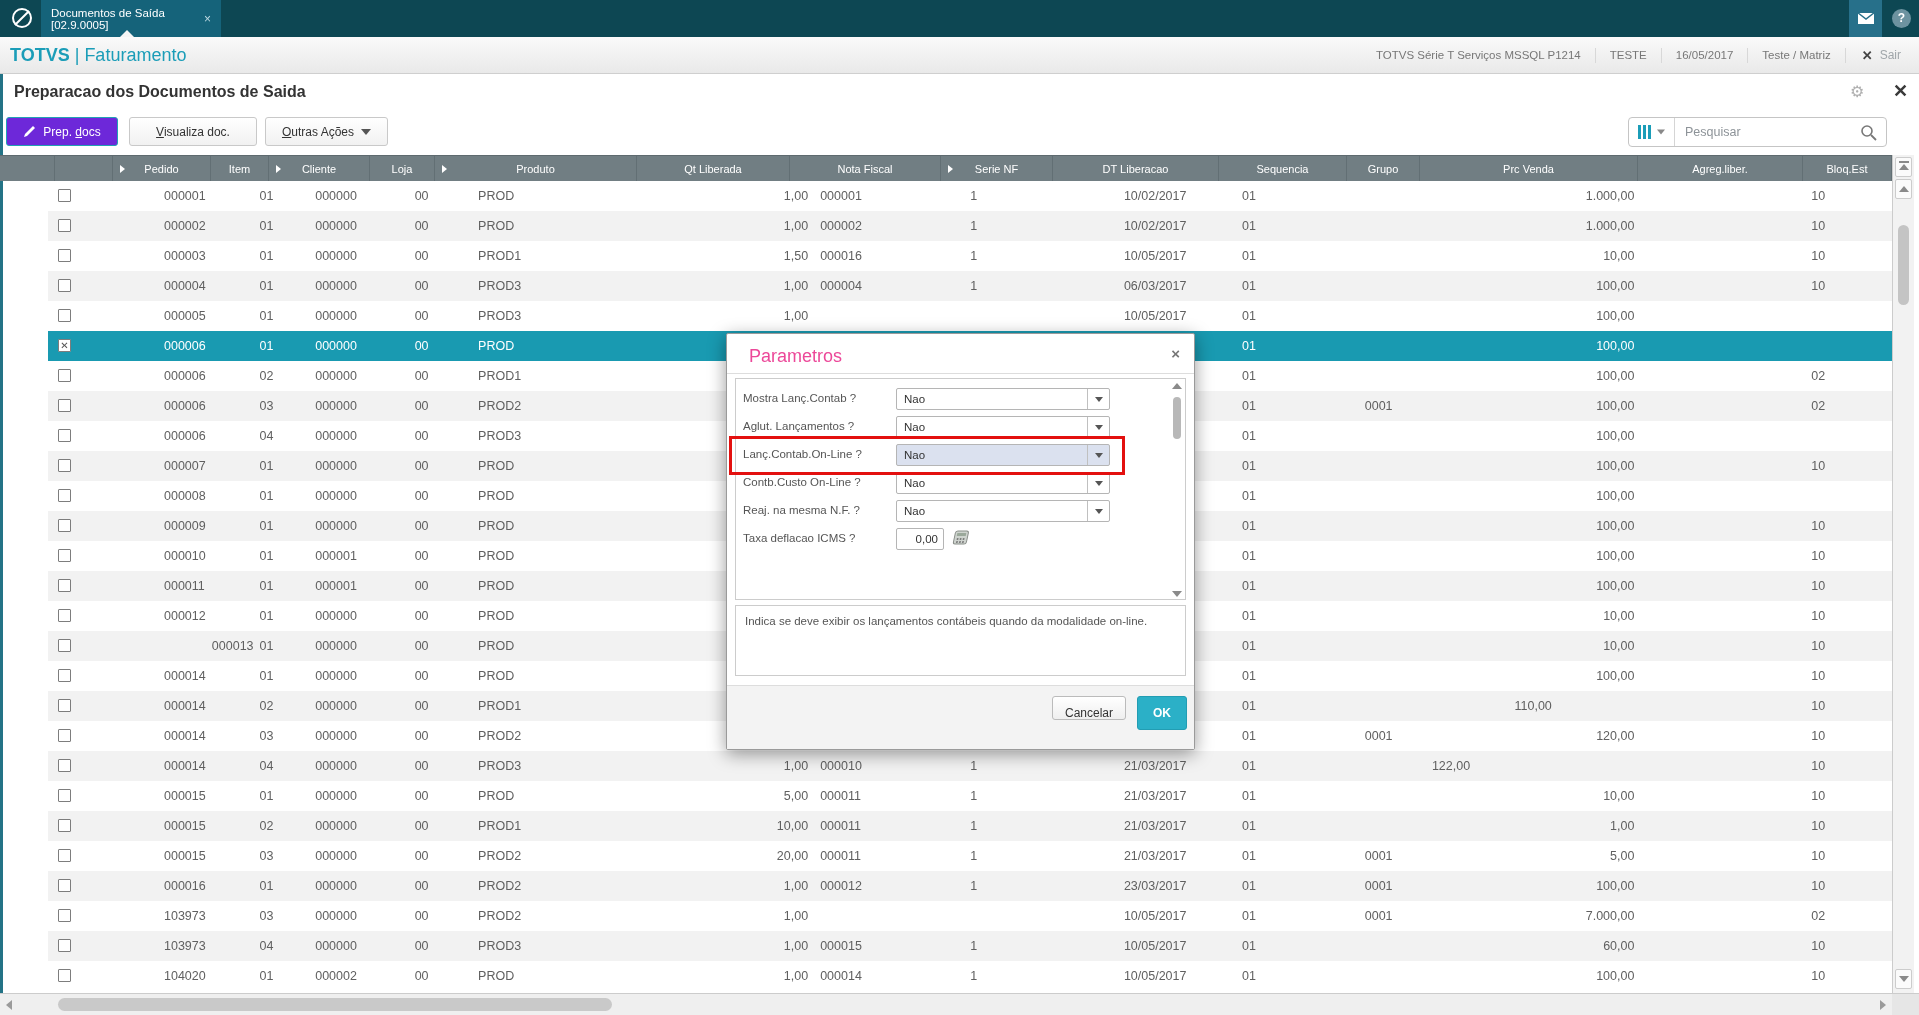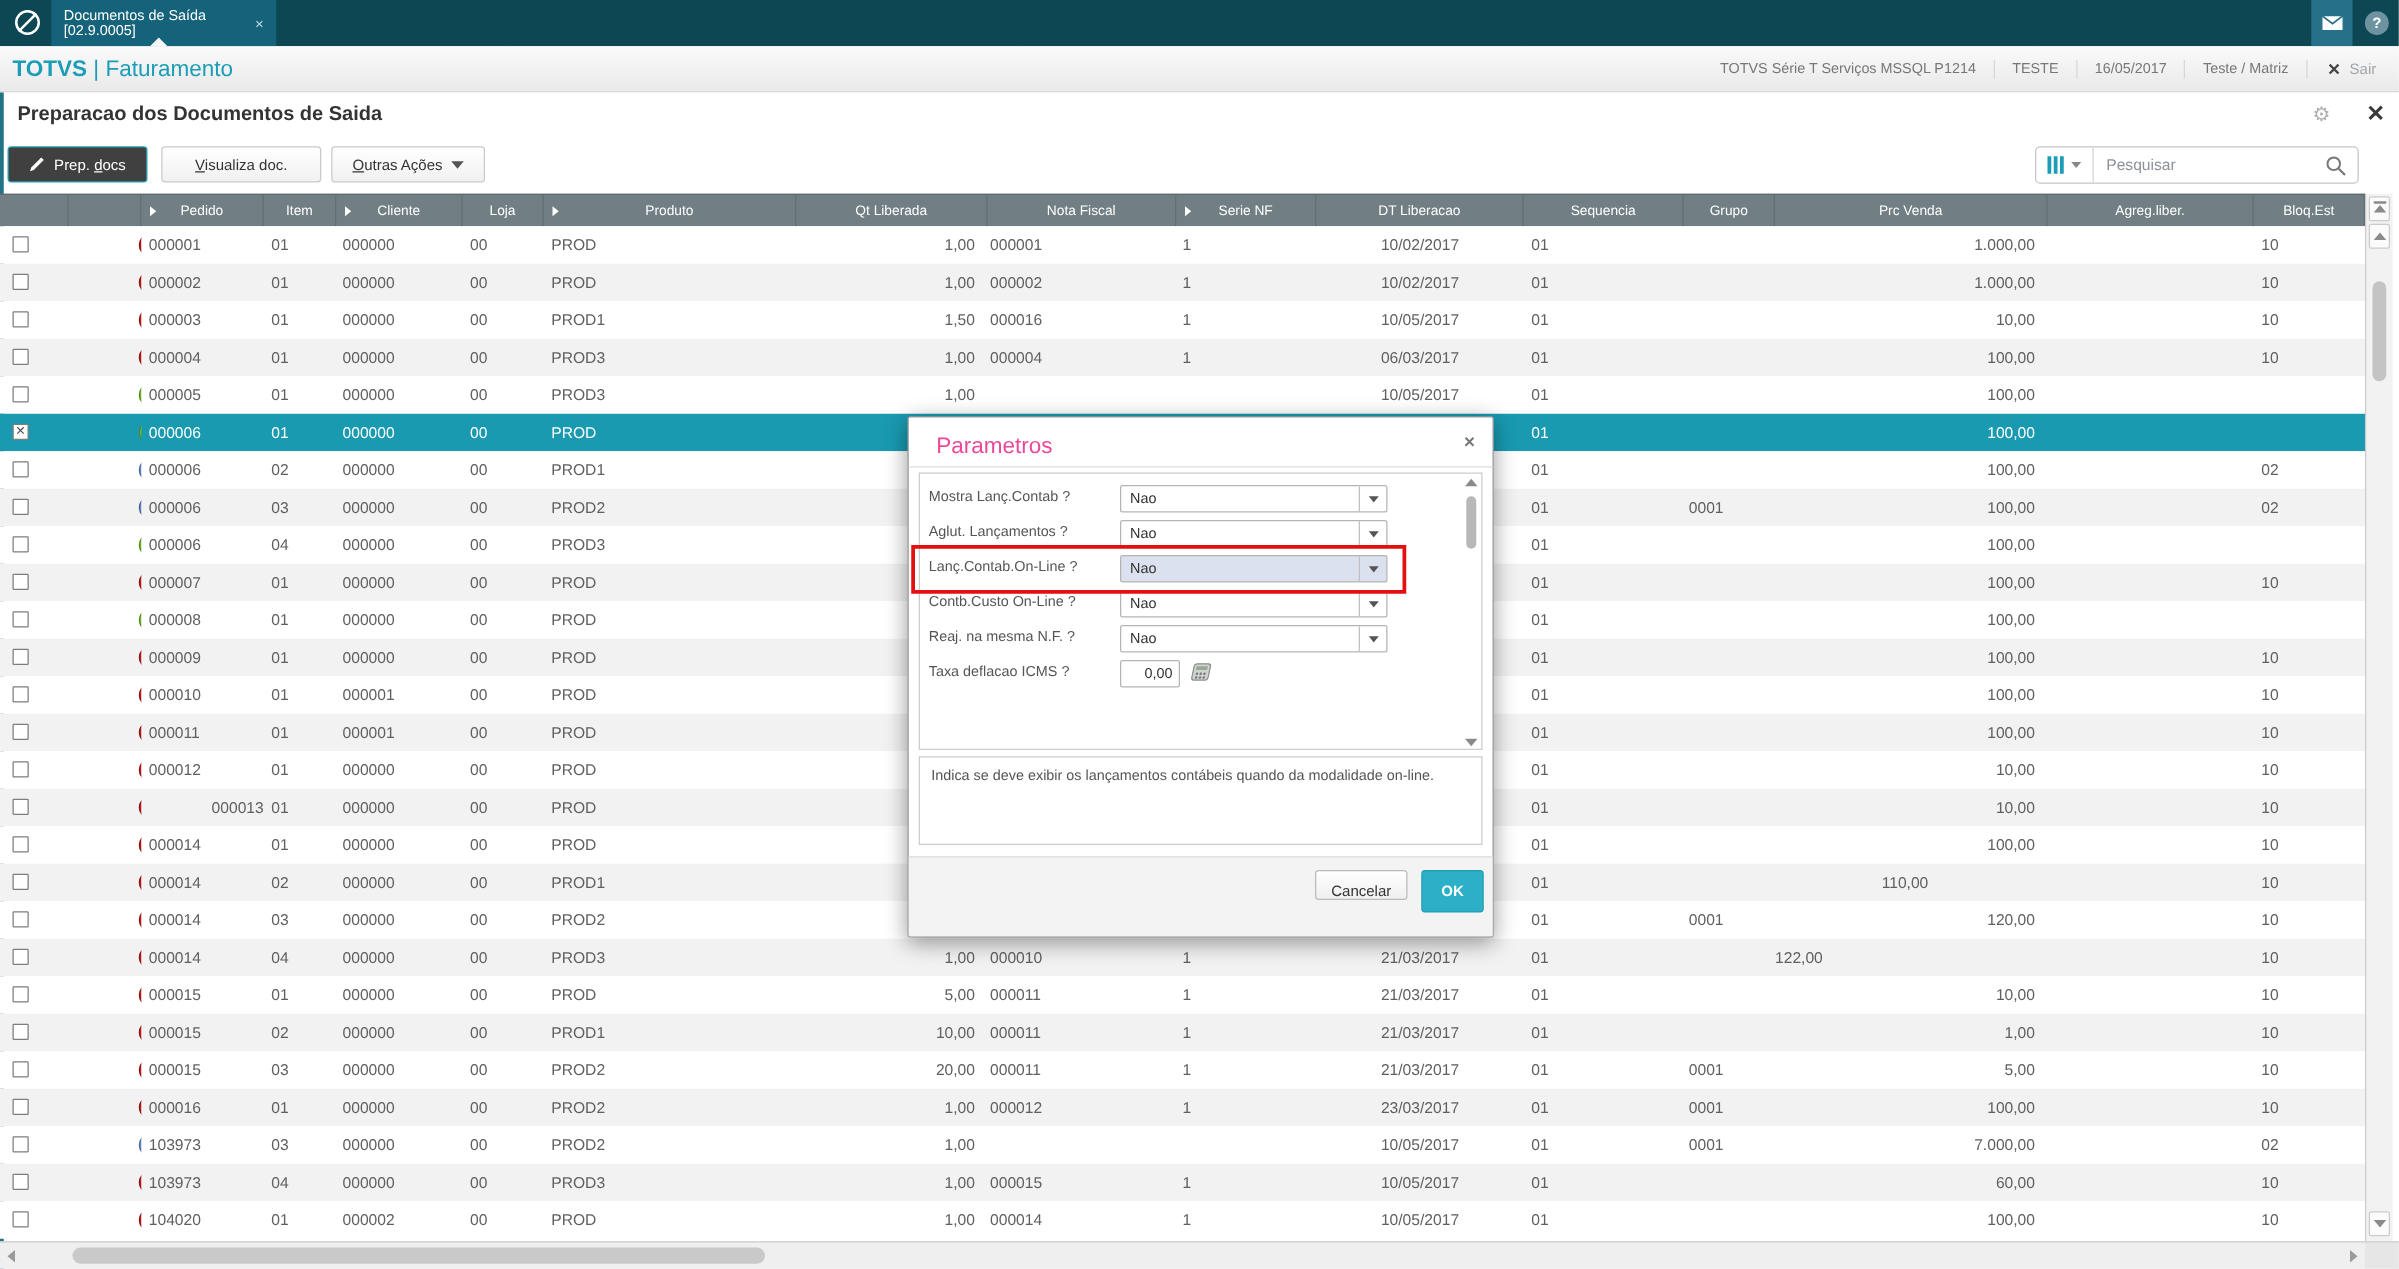--- a/index.html
+++ b/index.html
@@ -38,21 +38,21 @@
   #logout .s { color:#a0a6aa; font-size:12px; }
 
   #titlerow { left:0; top:74px; width:1919px; height:38px; background:#fff; }
   #page-title { position:absolute; left:14px; top:9px; font-size:16px; font-weight:bold; color:#333; }
   #gear { left:1850px; top:82px; color:#b0b0b0; font-size:16px; }
   #page-close { left:1893px; top:80px; color:#3a3a3a; font-size:18px; font-weight:bold; }
 
   
   .btn { position:absolute; top:117px; height:29px; border-radius:3px; font-size:12px;
     display:flex; align-items:center; justify-content:center; gap:7px; }
-  #btn-prep { left:6px; width:112px; background:#404040; border:1px solid #22a0b5; color:#fff; }
+  #btn-prep { left:6px; width:112px; background:#6d28d9; border:1px solid #22a0b5; color:#fff; }
   #btn-vis  { left:129px; width:128px; background:linear-gradient(#fff,#f1f1f1);
     border:1px solid #c9c9c9; color:#333; }
   #btn-out  { left:265px; width:123px; background:linear-gradient(#fff,#f1f1f1);
     border:1px solid #c9c9c9; color:#333; }
   .btn u { text-decoration:underline; }
   .caret { width:0; height:0; border-left:5px solid transparent; border-right:5px solid transparent;
     border-top:6px solid #555; display:inline-block; }
   #searchbox { left:1628px; top:117px; width:259px; height:30px; background:#fff;
     border:1px solid #c5c5c5; border-radius:4px; display:flex; align-items:center; }
   #colpick { width:46px; height:100%; border-right:1px solid #d5d5d5; display:flex;
@@ -68,21 +68,21 @@
   
   #lborder { left:0; top:74px; width:3px; height:941px; background:#237386; }
   #grid-head { left:0; top:155px; width:1892px; height:26px; background:#717e83;
     border-top:1px solid #5e6a6f; display:flex; }
   .hcell { height:100%; border-right:1px solid #626f74; color:#fff; font-size:11px;
     display:flex; align-items:center; justify-content:center; position:relative;
     overflow:hidden; white-space:nowrap; }
   .harrow { position:absolute; left:7px; width:0; height:0; border-top:4px solid transparent;
     border-bottom:4px solid transparent; border-left:5px solid #fff; }
   #grid-body { left:0; top:181px; width:1892px; }
-  .row { display:flex; height:30px; background:#fff; }
+  .row { display:flex; height:30px; background:#fff;margin-left:48px; }
   .row.alt { background:#f2f2f2; }
   .row.sel { background:#199ab1; }
   .cell { height:30px; line-height:30px; font-size:12.5px; color:#606060; overflow:hidden;
     white-space:nowrap; }
   .row.sel .cell { color:#fff; }
   .cb { width:13px; height:13px; border:1px solid #7d7d7d; background:#fff; margin:8px 0 0 10px;
     border-radius:1px; font-size:10px; line-height:11px; text-align:center; color:#555; }
   .ball { display:block; width:13px; height:16px; border-radius:50%; margin:7px 0 0 56px; }
   .ball.red { background:radial-gradient(ellipse at 35% 25%, #ffd0d0 0 12%, rgba(255,255,255,0) 35%),
     radial-gradient(ellipse at 50% 45%, #e84040, #b61414 80%); border:1px solid #8e0f0f; }

